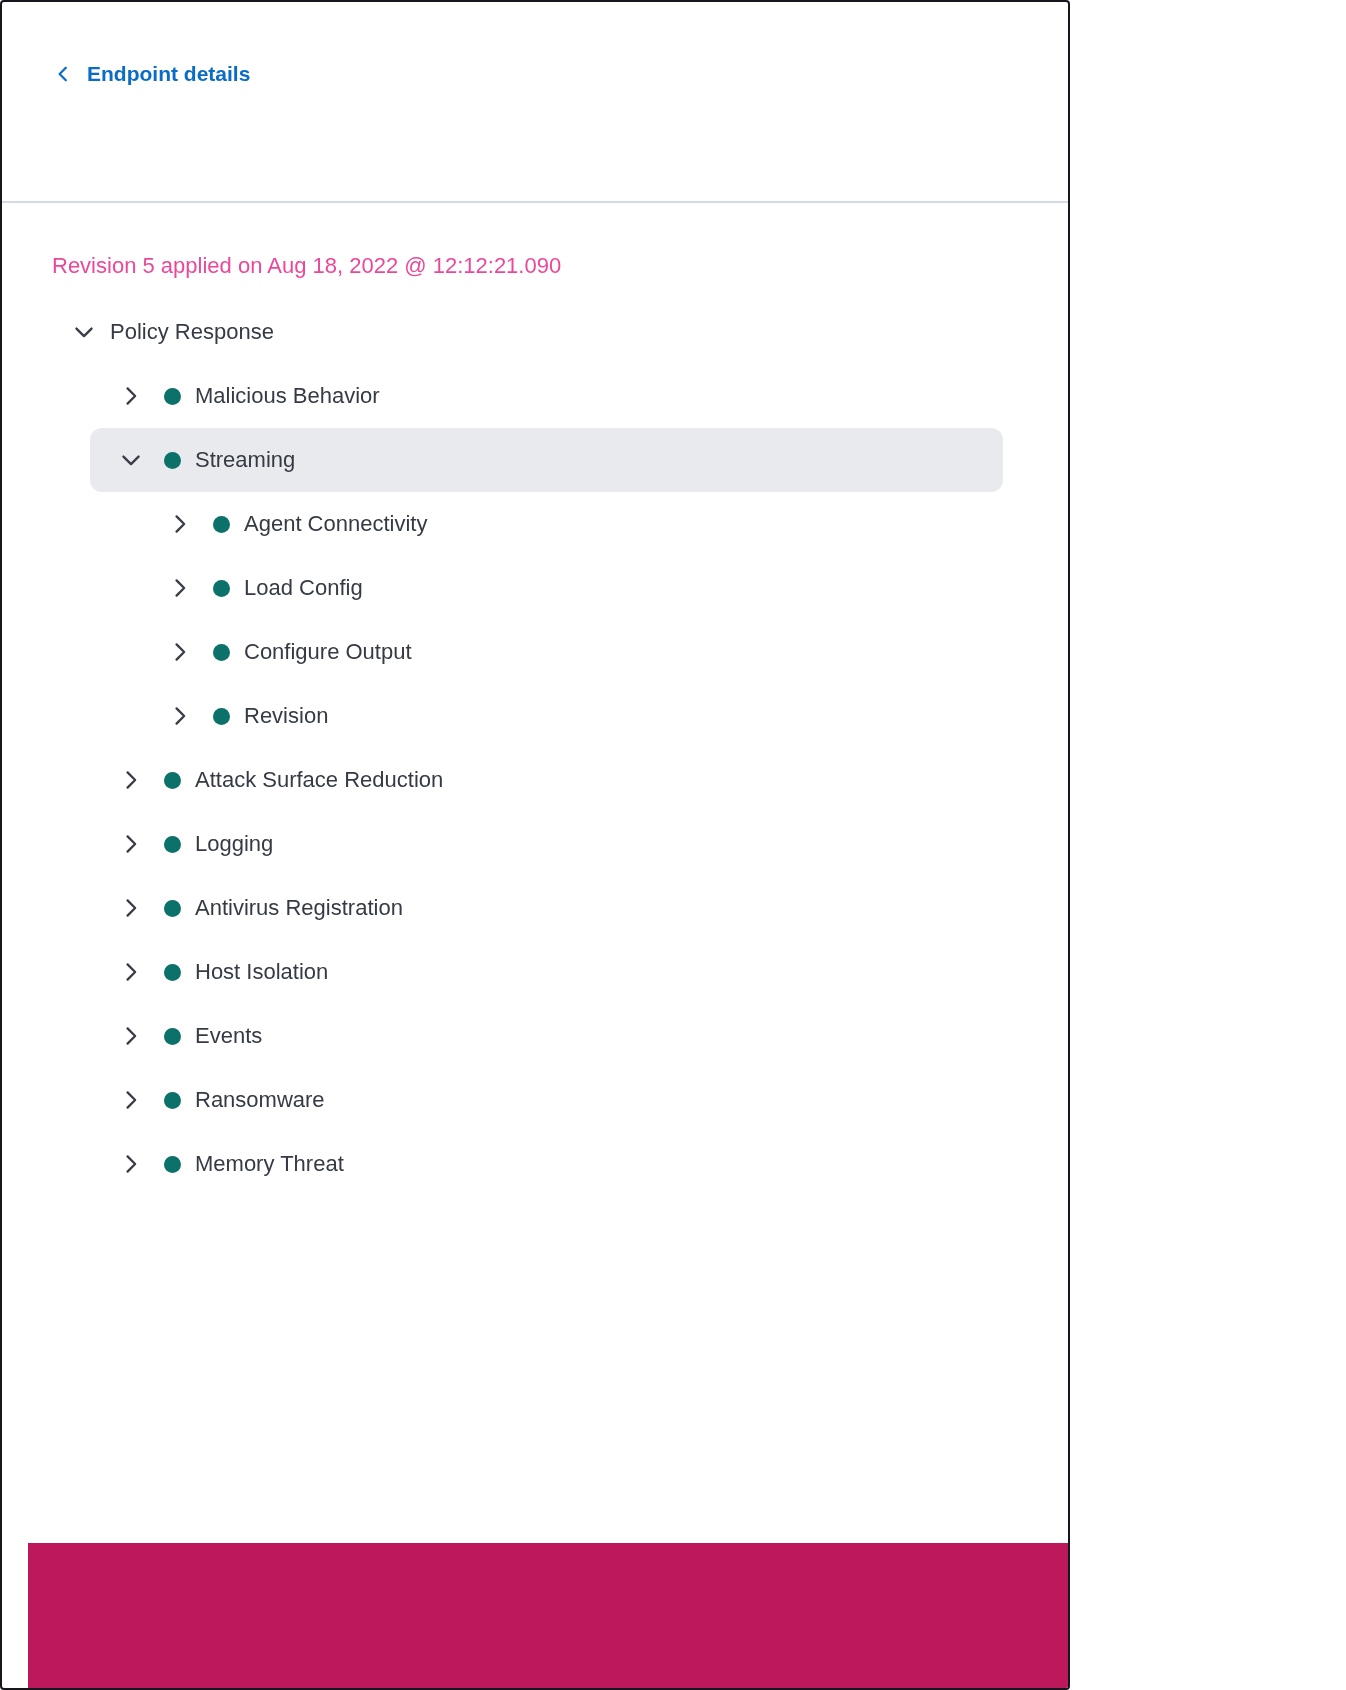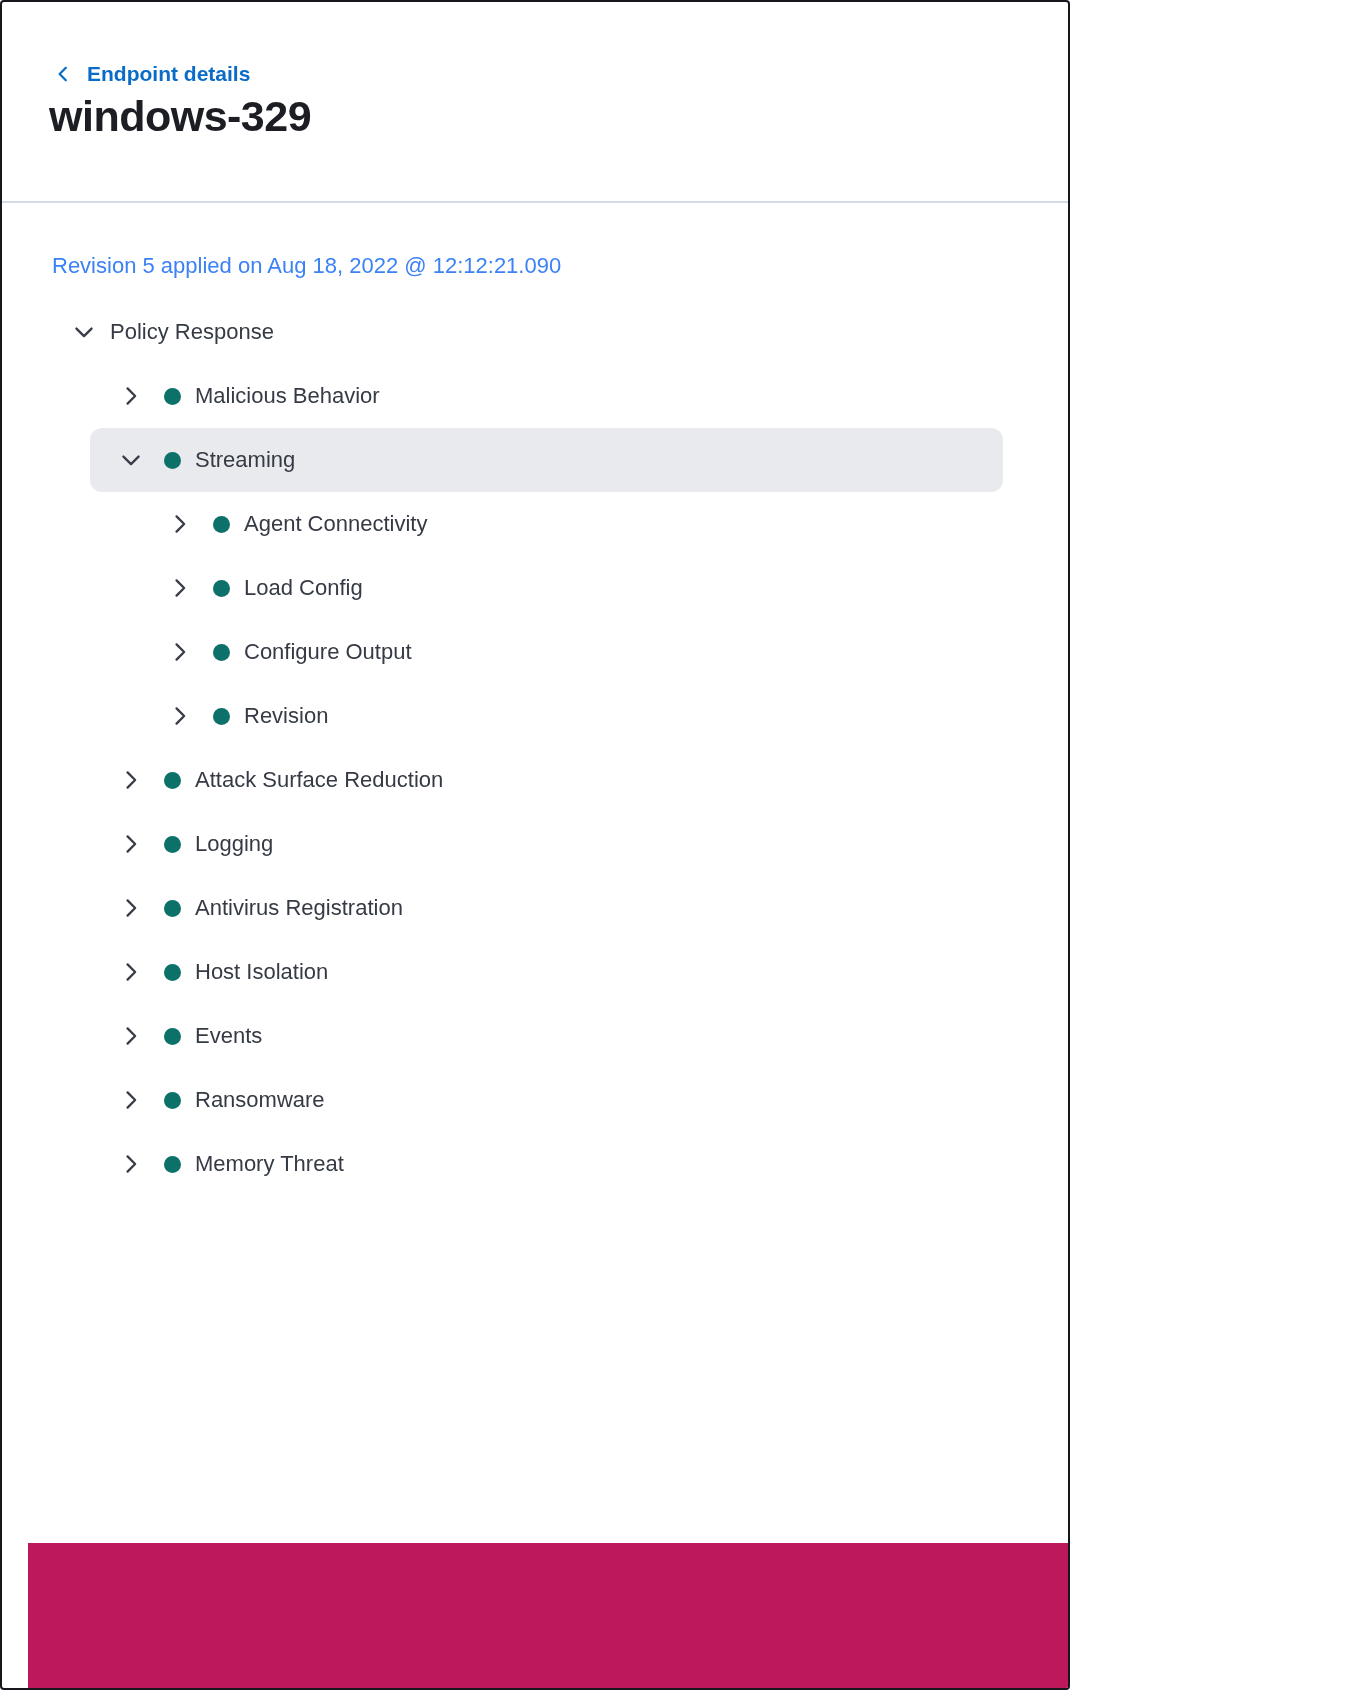--- a/index.html
+++ b/index.html
@@ -35,21 +35,21 @@
     color:#343741; cursor:pointer; background:none; border:none; padding:0;
   }
   .header-divider {
     position:absolute; left:0; top:199px; width:100%; height:0;
     border-top:2px solid #d3dae6;
   }
 
   
   .revision {
     position:absolute; left:50px; top:250px;
-    font-size:22px; color:#3b82f6; line-height:28px;
+    font-size:22px; color:#ec4899; line-height:28px;
   }
 
   
   .tree { position:absolute; left:0; top:298px; right:16px; }
   .row {
     height:64px; display:flex; align-items:center;
     font-size:22px; color:#353a44; cursor:pointer;
   }
   .row.d0 { padding-left:71px; }
   .row.d1, .row.d2 { margin-left:88px; margin-right:49px; border-radius:12px; }
@@ -89,21 +89,20 @@
 
   <div class="back-link">
     <span>
       <svg width="18" height="18" viewBox="0 0 16 16" fill="none" stroke="currentColor" stroke-width="2" stroke-linecap="round" stroke-linejoin="round">
           <path d="M10.5 2.5 L5 8 L10.5 13.5"></path>
         </svg>
     </span>
     <span>Endpoint details</span>
   </div>
 
-  <div class="page-title">windows-329</div>
 
   <button class="close-btn">
     <svg width="24" height="24" viewBox="0 0 16 16" fill="none" stroke="currentColor" stroke-width="1.6" stroke-linecap="round">
         <path d="M2.5 2.5 L13.5 13.5 M13.5 2.5 L2.5 13.5"></path>
       </svg>
   </button>
 
   <div class="header-divider"></div>
 
   <div class="revision">Revision 5 applied on Aug 18, 2022 @ 12:12:21.090</div>

